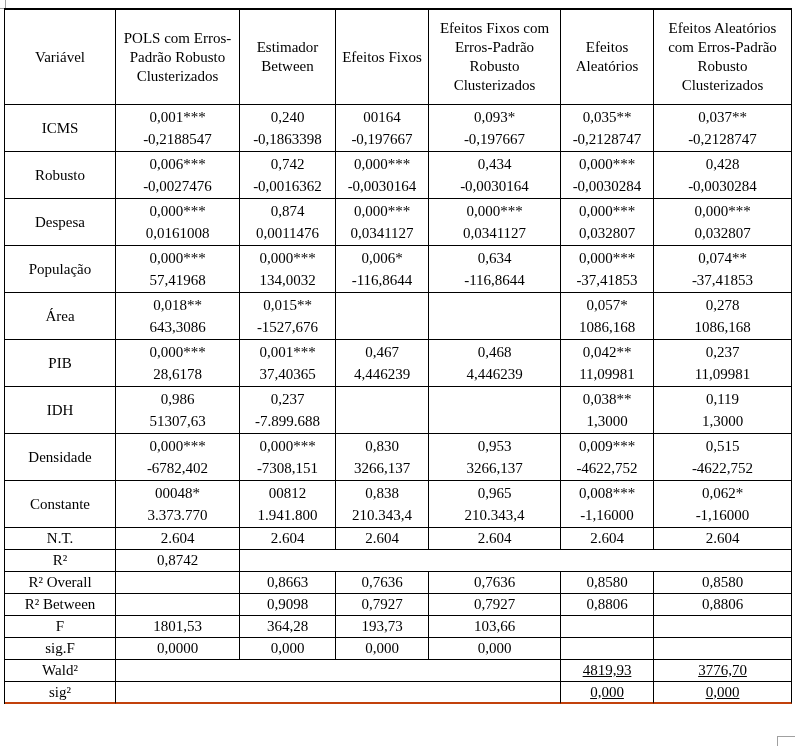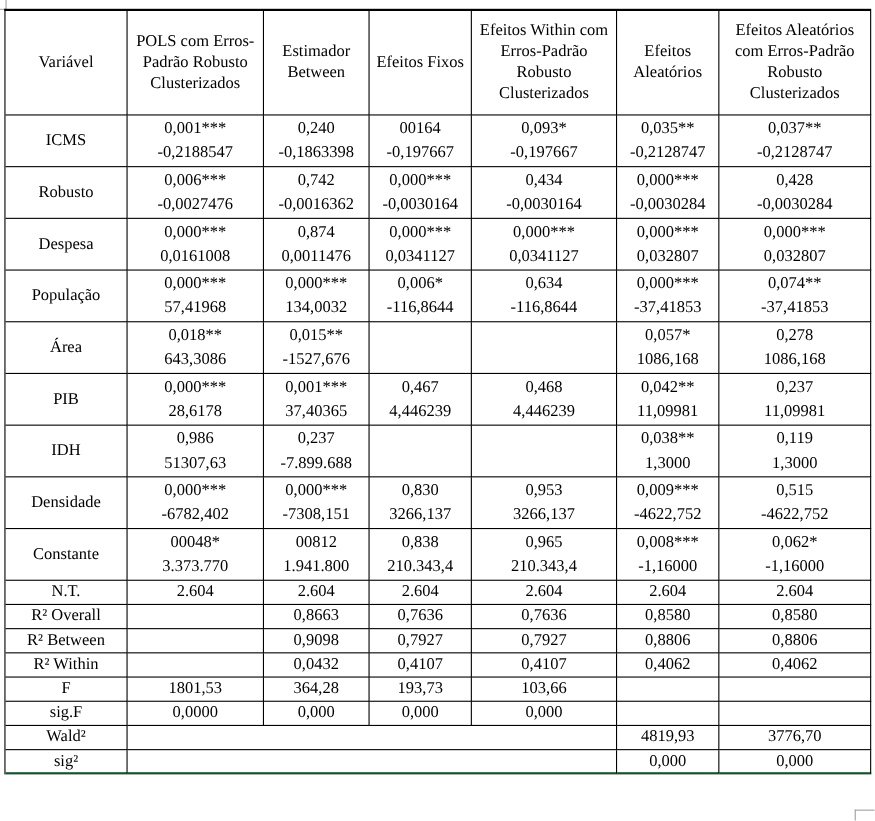--- a/index.html
+++ b/index.html
@@ -29,22 +29,22 @@
     overflow:hidden;
     white-space:nowrap;
   }
   tr.hdr { height:95px; }
   tr.hdr td { white-space:normal; line-height:19px; padding:0 4px; }
   tr.var-row { height:47px; }
   tr.var-row td div { line-height:22px; }
   tr.stat-row { height:22px; }
   td.lbl { text-align:left; padding-left:6px; white-space:nowrap; }
   td.no-right { border-right:none; }
-  td.right { text-align:right; padding-right:6px; }
-  tr.last td { border-bottom:2px solid #14532d; }
+  td.right { text-align:right; padding-right:6px;text-decoration:underline; }
+  tr.last td { border-bottom:2px solid #c2410c; }
 
   col.c1{width:111px} col.c2{width:124px} col.c3{width:96px}
   col.c4{width:93px} col.c5{width:132px} col.c6{width:93px} col.c7{width:138px}
 
   .artifact-tl {
     position:absolute; left:0; top:0; width:5px; height:8px;
     border-right:1px solid #a0a0a0; border-bottom:1px solid #a0a0a0;
   }
   .artifact-br {
     position:absolute; left:777px; top:736px; width:18px; height:10px;
@@ -66,21 +66,21 @@
       <col class="c5">
         <col class="c6">
         <col class="c7">
     </colgroup>
     <tbody>
         <tr class="hdr">
           <td>Variável</td>
           <td>POLS com Erros-Padrão Robusto Clusterizados</td>
           <td>Estimador Between</td>
           <td>Efeitos Fixos</td>
-          <td>Efeitos Within com Erros-Padrão Robusto Clusterizados</td>
+          <td>Efeitos Fixos com Erros-Padrão Robusto Clusterizados</td>
           <td>Efeitos Aleatórios</td>
           <td>Efeitos Aleatórios com Erros-Padrão Robusto Clusterizados</td>
         </tr>
         <tr class="var-row">
           <td class="lbl">ICMS</td>
           <td>
             <div>0,001***</div>
             <div>-0,2188547</div>
           </td>
           <td>
@@ -321,49 +321,45 @@
           </td>
         </tr>
         <tr class="stat-row">
           <td class="lbl">N.T.</td>
           <td>2.604</td>
           <td>2.604</td>
           <td>2.604</td>
           <td>2.604</td>
           <td>2.604</td>
           <td>2.604</td>
+        </tr>
+        <tr class="stat-row">
+          <td class="lbl">R²</td>
+          <td class="no-right ">0,8742</td>
+          <td colspan="5"></td>
         </tr>
         <tr class="stat-row">
           <td class="lbl">R² Overall</td>
           <td></td>
           <td>0,8663</td>
           <td>0,7636</td>
           <td>0,7636</td>
           <td>0,8580</td>
           <td>0,8580</td>
         </tr>
         <tr class="stat-row">
           <td class="lbl">R² Between</td>
           <td></td>
           <td>0,9098</td>
           <td>0,7927</td>
           <td>0,7927</td>
           <td>0,8806</td>
           <td>0,8806</td>
         </tr>
         <tr class="stat-row">
-          <td class="lbl">R² Within</td>
-          <td></td>
-          <td>0,0432</td>
-          <td>0,4107</td>
-          <td>0,4107</td>
-          <td>0,4062</td>
-          <td>0,4062</td>
-        </tr>
-        <tr class="stat-row">
           <td class="lbl">F</td>
           <td>1801,53</td>
           <td>364,28</td>
           <td>193,73</td>
           <td>103,66</td>
           <td></td>
           <td></td>
         </tr>
         <tr class="stat-row">
           <td class="lbl">sig.F</td>

